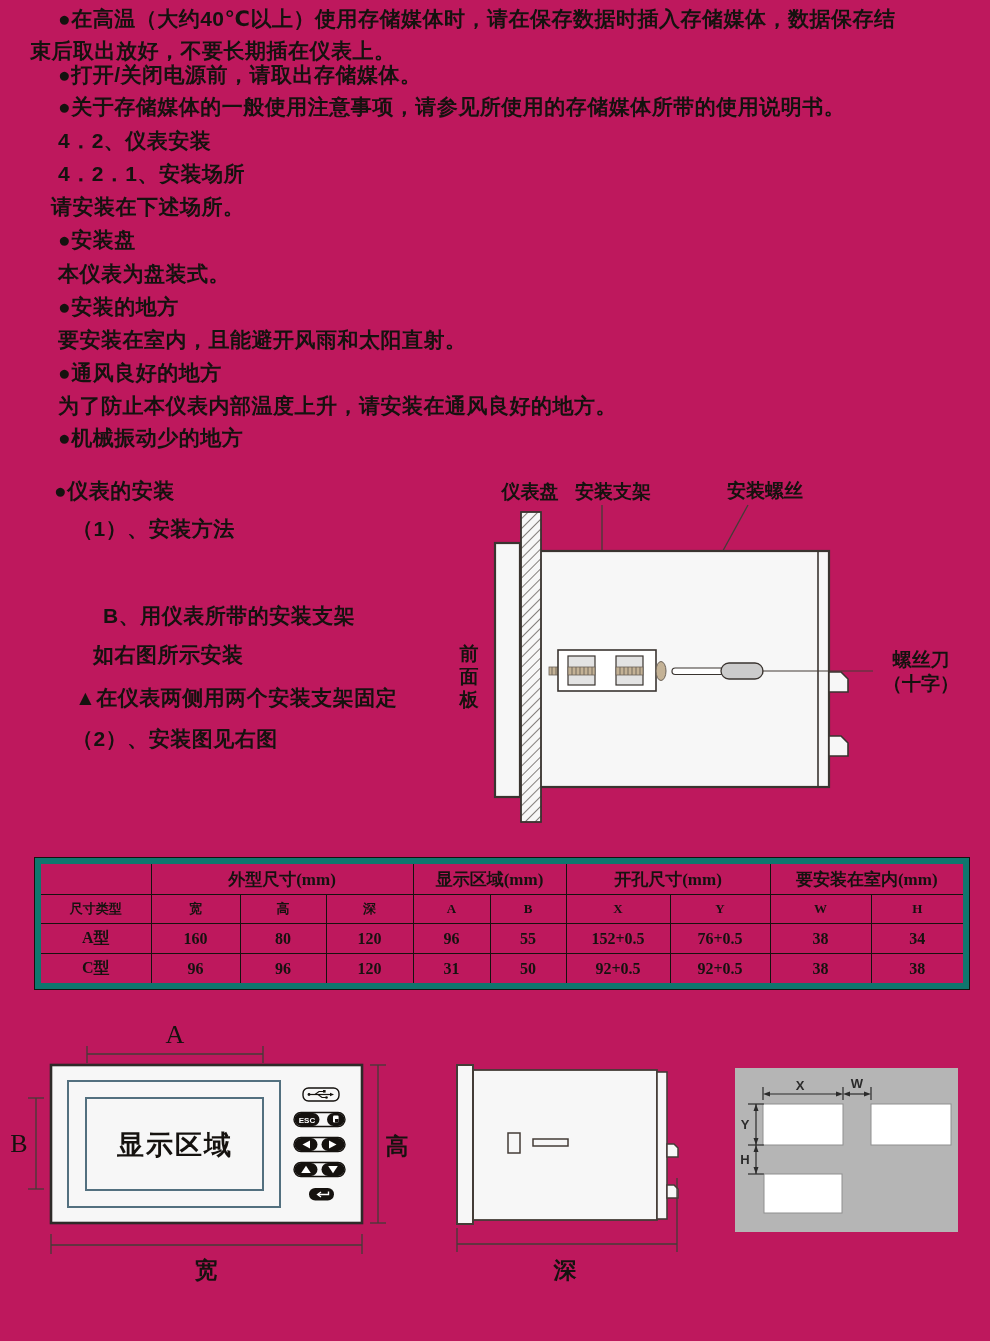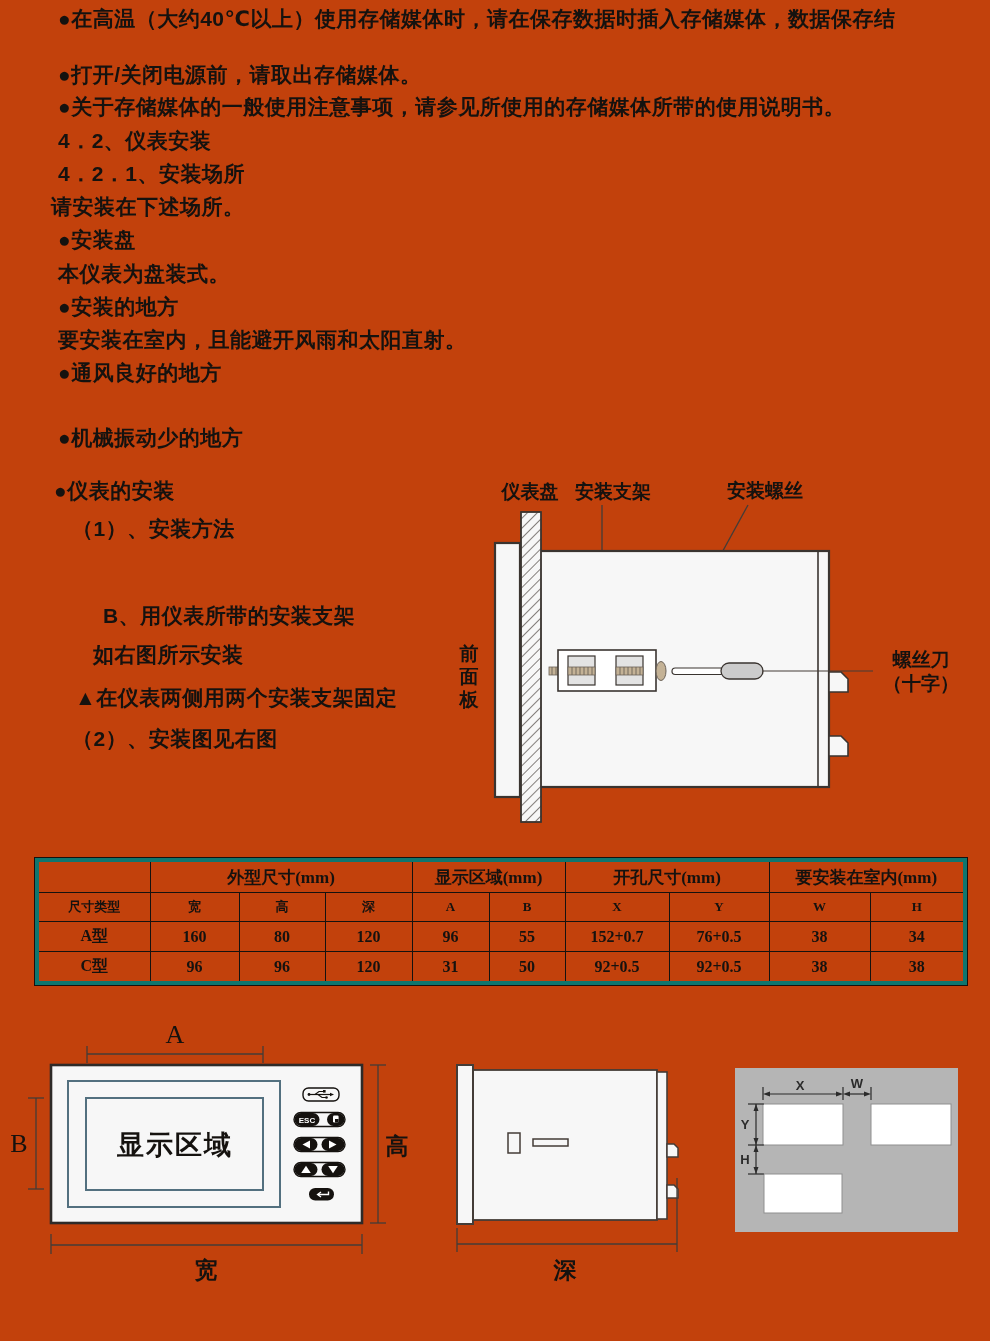--- a/index.html
+++ b/index.html
@@ -1,61 +1,63 @@
 <!DOCTYPE html>
 <html><head>
 <meta charset="utf-8">
 <style>
   html,body{margin:0;padding:0;}
   body{background:#e9e9e9;}
   #page{
     position:relative;width:990px;height:1341px;margin:0 auto;
-    background:#c2410c;overflow:hidden;
+    background:#be185d;overflow:hidden;
     font-family:"Liberation Sans","DejaVu Sans",sans-serif;color:#15120f;
   }
   .tline{
     position:absolute;white-space:nowrap;font-size:21px;font-weight:600;
     letter-spacing:0.5px;color:#15120f;
   }
   
   #spec-table{
     position:absolute;left:35px;top:858px;width:928px;
     border-collapse:collapse;table-layout:fixed;
     font-family:"Liberation Serif","DejaVu Serif",serif;font-weight:bold;
     color:#15120f;
   }
   #spec-table td{
     border:1px solid #15120f;text-align:center;vertical-align:middle;
     font-size:13px;padding:0;
   }
   #spec-table tr.h1 td{height:30px;font-size:17px;}
   #spec-table tr.h2 td{height:28px;}
   #spec-table tr.dr td{height:29px;font-size:16px;}
-  #spec-table{border:4px solid #0f766e;outline:1px solid #15120f;}
+  #spec-table{border:6px solid #0f766e;outline:1px solid #15120f;}
   svg text{user-select:none;}
   .cn-label{font-family:"Liberation Sans","DejaVu Sans",sans-serif;font-weight:600;font-size:19px;fill:#15120f;}
   .dim-serif{font-family:"Liberation Serif","DejaVu Serif",serif;font-size:26px;fill:#15120f;}
   .dim-cn{font-family:"Liberation Serif","DejaVu Serif",serif;font-weight:bold;font-size:23px;fill:#15120f;}
 </style>
 </head>
 <body>
 
 <div id="page">
 
   <div class="tline" style="left:58px;top:5px">●在高温（大约40℃以上）使用存储媒体时，请在保存数据时插入存储媒体，数据保存结</div>
+  <div class="tline" style="left:30px;top:37px">束后取出放好，不要长期插在仪表上。</div>
   <div class="tline" style="left:58px;top:93px">●关于存储媒体的一般使用注意事项，请参见所使用的存储媒体所带的使用说明书。</div>
   <div class="tline" style="left:58px;top:61px">●打开/关闭电源前，请取出存储媒体。</div>
   <div class="tline" style="left:58px;top:127px">4．2、仪表安装</div>
   <div class="tline" style="left:58px;top:160px">4．2．1、安装场所</div>
   <div class="tline" style="left:51px;top:193px">请安装在下述场所。</div>
   <div class="tline" style="left:58px;top:226px">●安装盘</div>
   <div class="tline" style="left:58px;top:260px">本仪表为盘装式。</div>
   <div class="tline" style="left:58px;top:293px">●安装的地方</div>
   <div class="tline" style="left:58px;top:326px">要安装在室内，且能避开风雨和太阳直射。</div>
   <div class="tline" style="left:58px;top:359px">●通风良好的地方</div>
+  <div class="tline" style="left:58px;top:392px">为了防止本仪表内部温度上升，请安装在通风良好的地方。</div>
   <div class="tline" style="left:58px;top:424px">●机械振动少的地方</div>
   <div class="tline" style="left:54px;top:477px">●仪表的安装</div>
   <div class="tline" style="left:72px;top:515px">（1）、安装方法</div>
   <div class="tline" style="left:103px;top:602px">B、用仪表所带的安装支架</div>
   <div class="tline" style="left:93px;top:641px">如右图所示安装</div>
   <div class="tline" style="left:75px;top:684px">▲在仪表两侧用两个安装支架固定</div>
   <div class="tline" style="left:72px;top:725px">（2）、安装图见右图</div>
 
   <svg style="position:absolute;left:440px;top:470px" width="550" height="370" viewBox="440 470 550 370">
     <defs>
@@ -180,21 +182,21 @@
       <td>W</td>
       <td>H</td>
     </tr>
     <tr class="dr">
       <td>A型</td>
       <td>160</td>
       <td>80</td>
       <td>120</td>
       <td>96</td>
       <td>55</td>
-      <td>152+0.7</td>
+      <td>152+0.5</td>
       <td>76+0.5</td>
       <td>38</td>
       <td>34</td>
     </tr>
     <tr class="dr">
       <td>C型</td>
       <td>96</td>
       <td>96</td>
       <td>120</td>
       <td>31</td>

